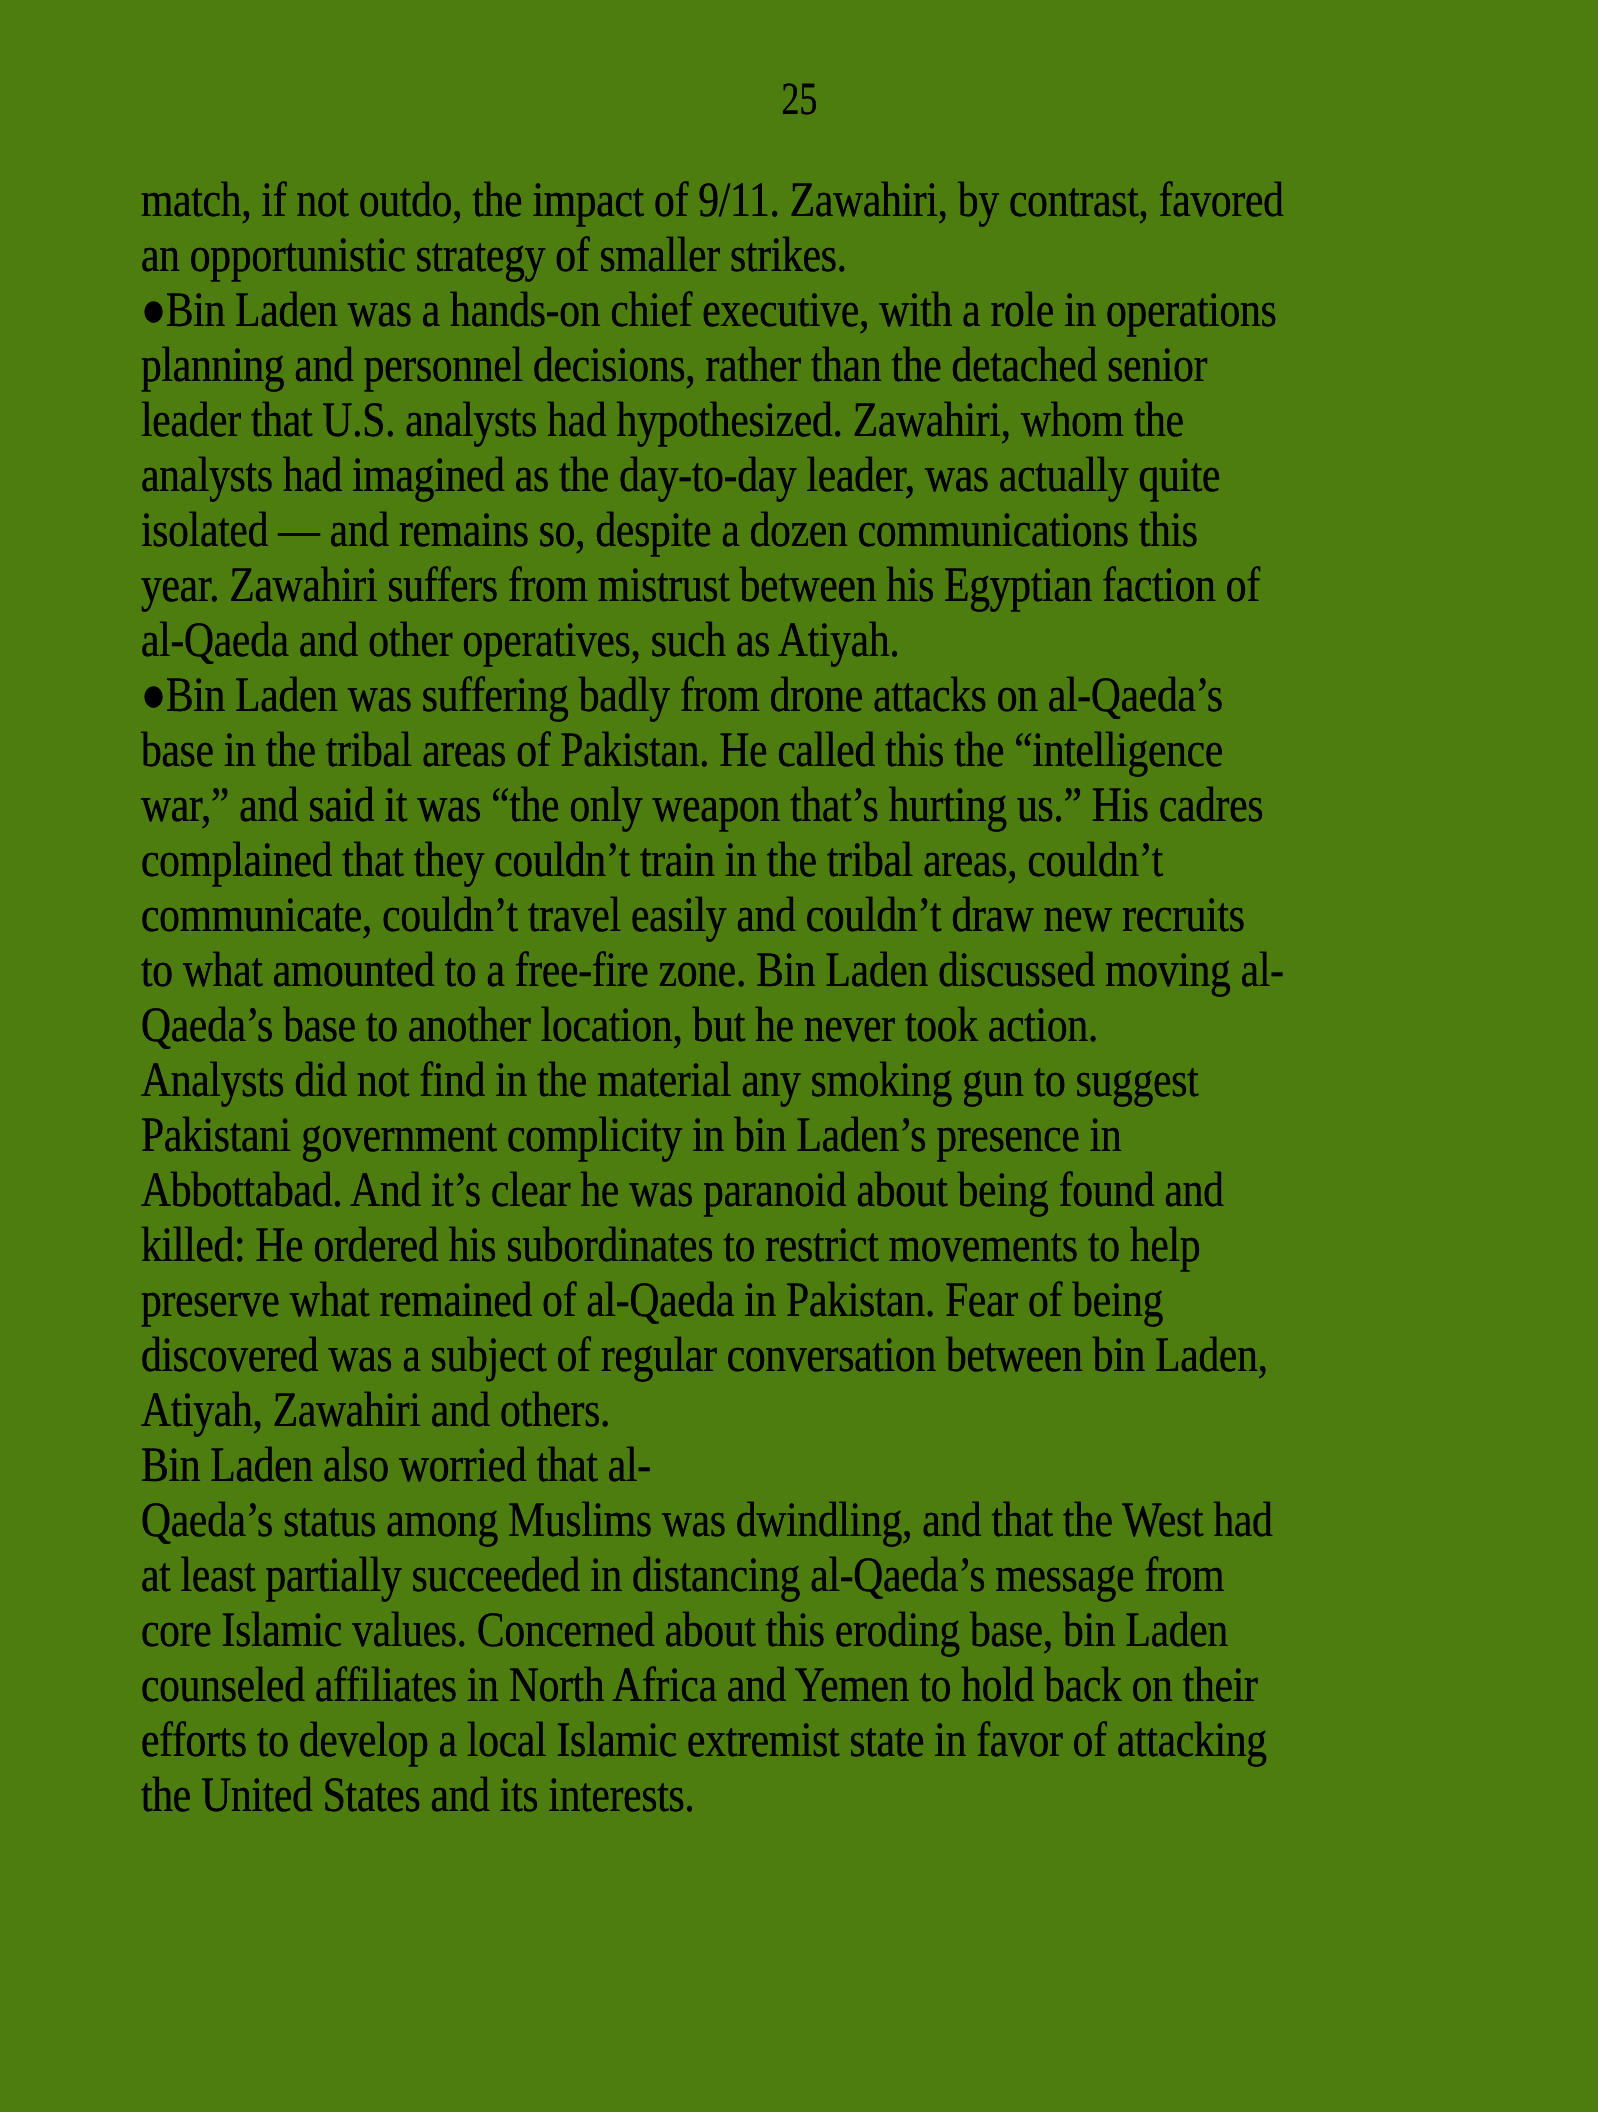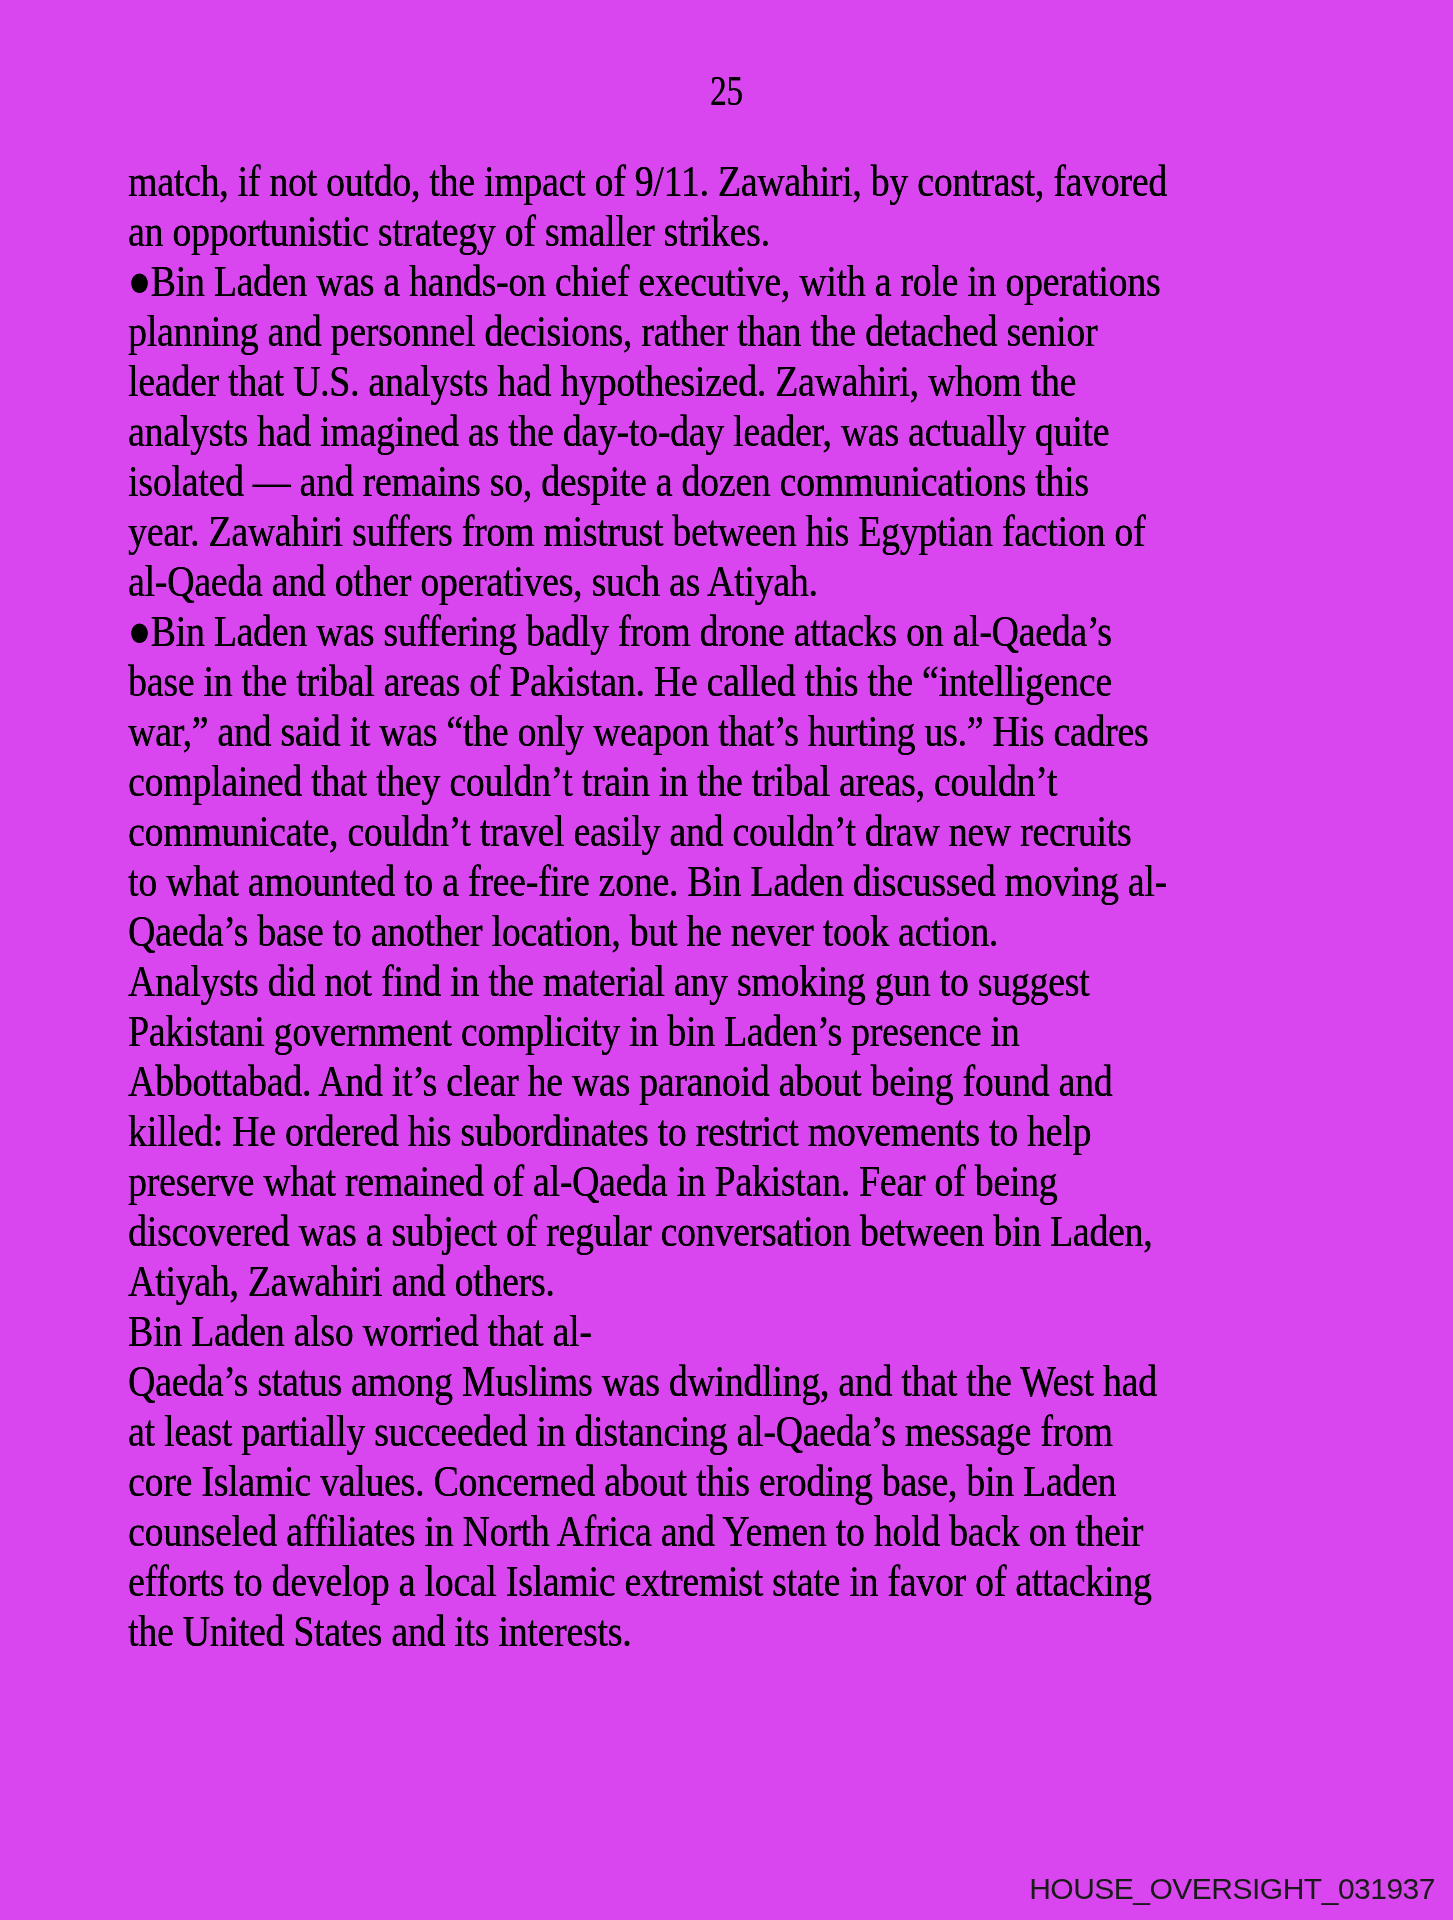--- a/index.html
+++ b/index.html
@@ -11,21 +11,21 @@
     width: 1453px;
     height: 1920px;
     position: relative;
     overflow: hidden;
     font-family: "Liberation Serif", "DejaVu Serif", serif;
     color: #000000;
   }
   .page {
     position: absolute;
     inset: 0;
-    background: #d946ef;
+    background: #4d7c0f;
   }
   
   .page-number {
     position: absolute;
     top: 70px;
     left: 0;
     width: 100%;
     text-align: center;
     font-size: 42px;
     line-height: 42px;
@@ -94,15 +94,14 @@
     <div class="line">Atiyah, Zawahiri and others.</div>
     <div class="line">Bin Laden also worried that al-</div>
     <div class="line">Qaeda’s status among Muslims was dwindling, and that the West had</div>
     <div class="line">at least partially succeeded in distancing al-Qaeda’s message from</div>
     <div class="line">core Islamic values. Concerned about this eroding base, bin Laden</div>
     <div class="line">counseled affiliates in North Africa and Yemen to hold back on their</div>
     <div class="line">efforts to develop a local Islamic extremist state in favor of attacking</div>
     <div class="line">the United States and its interests.</div>
   </div>
 
-  <div class="bates-number">HOUSE_OVERSIGHT_031937</div>
 
 </div>
 
 </body></html>

